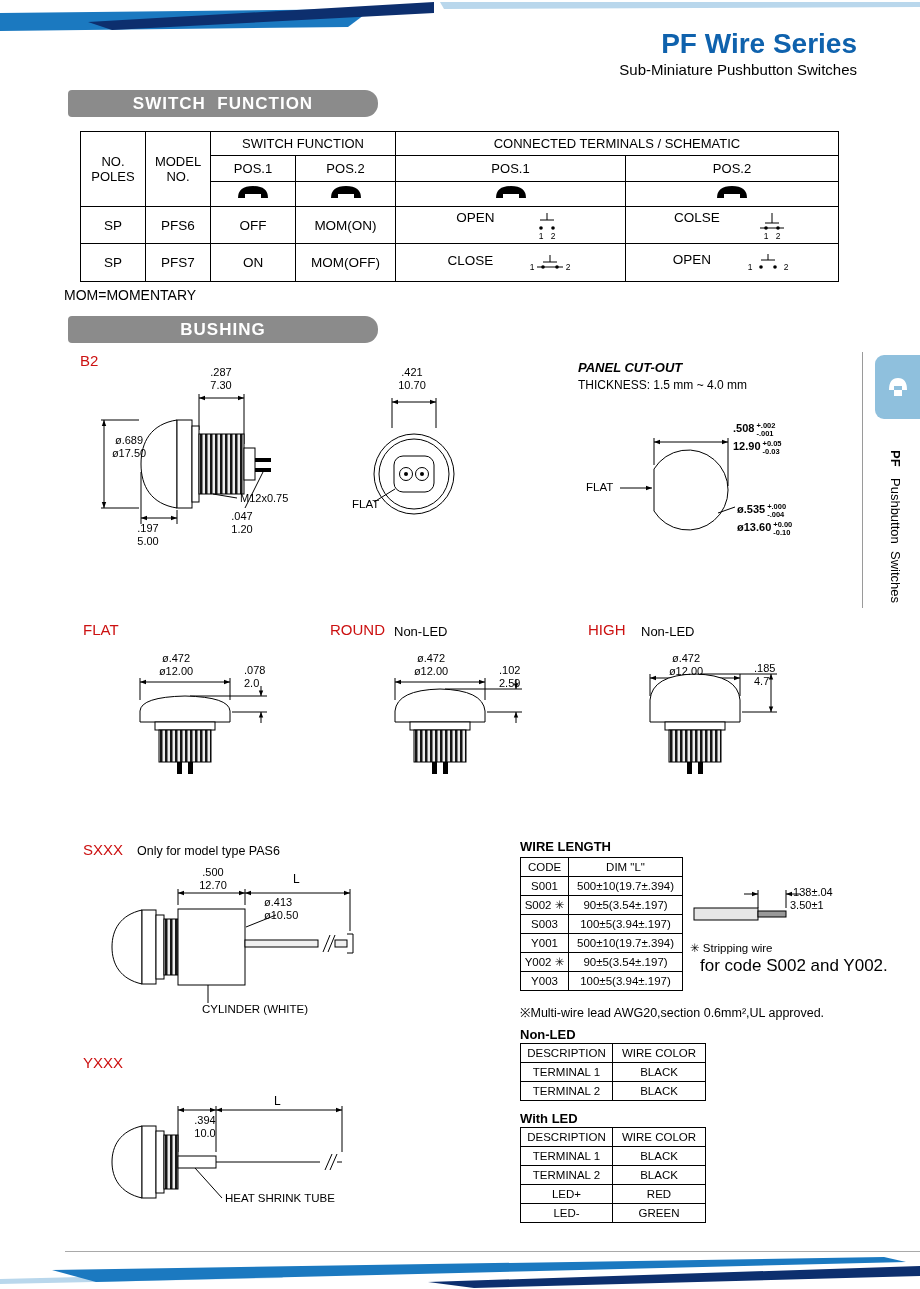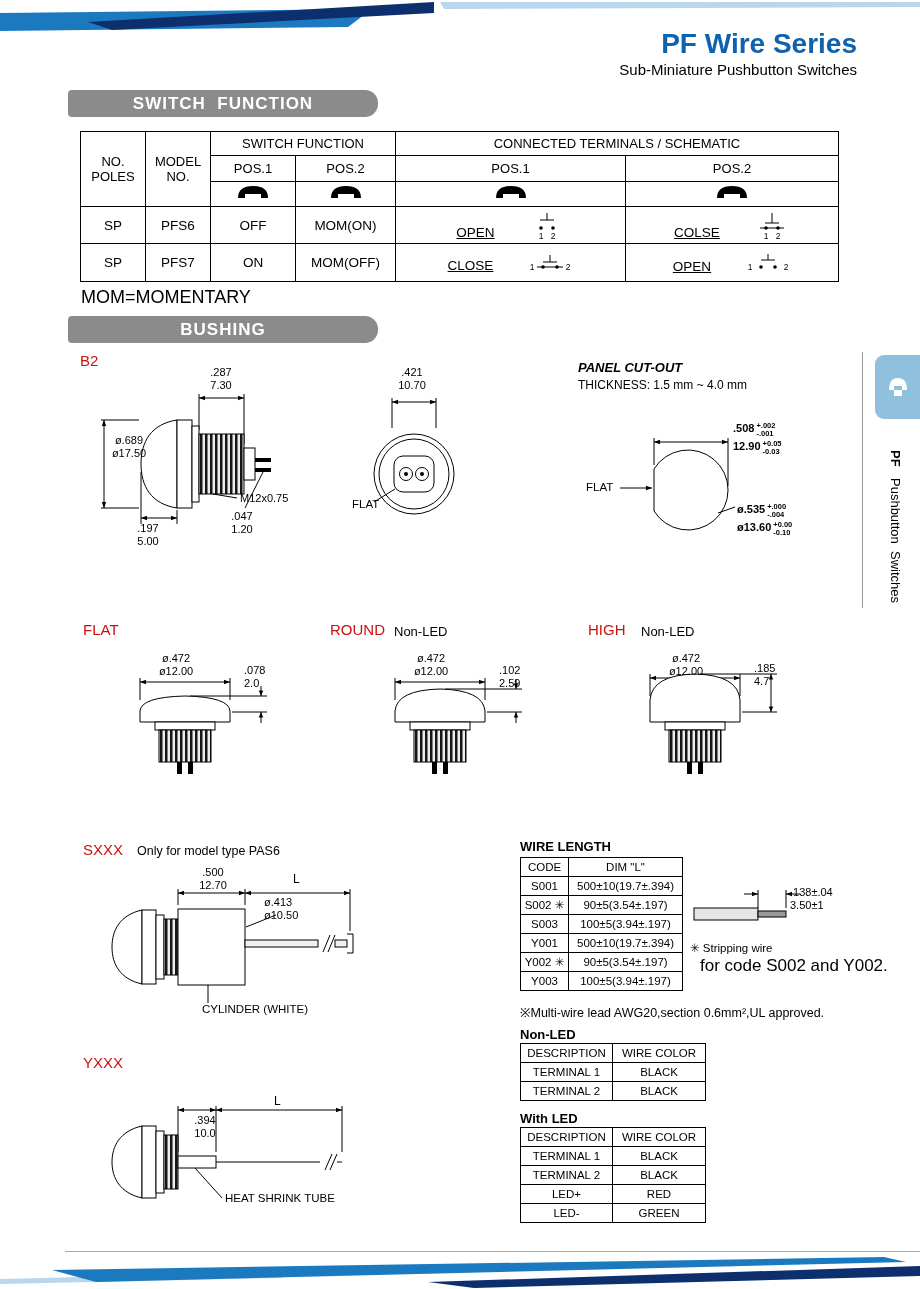--- a/index.html
+++ b/index.html
@@ -12,21 +12,21 @@
   .doc-subtitle { position:absolute; top:61px; right:63px; font-size:15px; }
 
   .section-bar { position:absolute; height:27px; background:#8b8b8b;
                  border-radius:4px 13px 13px 4px; display:flex; align-items:center; justify-content:center; }
   .section-bar span { color:#fff; font-weight:bold; font-size:17px; letter-spacing:1px; white-space:pre; }
 
   .sw-table { position:absolute; left:80px; top:131px; border-collapse:collapse; table-layout:fixed; }
   .sw-table td { border:1px solid #000; text-align:center; vertical-align:middle; padding:0; font-size:13.5px; }
   .sw-table td.hdr { font-size:13px; }
   .pre { white-space:pre-line; }
-  .ctwrap { display:flex; align-items:flex-end; justify-content:center; gap:34px;text-decoration:underline; }
+  .ctwrap { display:flex; align-items:flex-start; justify-content:center; gap:34px; }
 
   .mini { position:absolute; border-collapse:collapse; font-size:11.5px; }
   .mini td { border:1px solid #000; height:19px; text-align:center; vertical-align:middle; padding:0 2px; }
 
   .d2 { position:absolute; font-size:11px; line-height:1.2; text-align:center; }
   .d2 div { white-space:nowrap; }
   .d2.left { text-align:left; }
   .lbl { position:absolute; font-size:12px; white-space:nowrap; }
   .redlbl { position:absolute; color:#cc1111; font-size:15px; white-space:nowrap; }
   .bold13 { position:absolute; font-weight:bold; font-size:13px; white-space:nowrap; }
@@ -167,21 +167,21 @@
             <circle cx="30" cy="15" r="1.8" fill="#000"></circle>
             <text x="5" y="18">1</text>
             <text x="41" y="18">2</text>
           </svg>
         </div>
       </td>
     </tr>
   </tbody>
     </table>
 
-  <div class="lbl" style="left:81px;top:287px;font-size:18px">MOM=MOMENTARY</div>
+  <div class="lbl" style="left:64px;top:287px;font-size:14px">MOM=MOMENTARY</div>
 
   <div class="section-bar" style="left:68px;top:316px;width:310px">
     <span>BUSHING</span>
   </div>
 
   <div class="redlbl" style="left:80px;top:352px">B2</div>
 
   <svg class="abs draw" style="left:95px;top:368px" width="230" height="190" viewBox="0 0 230 190">
     <defs>
       <pattern id="thrA" width="5" height="6" patternUnits="userSpaceOnUse">

